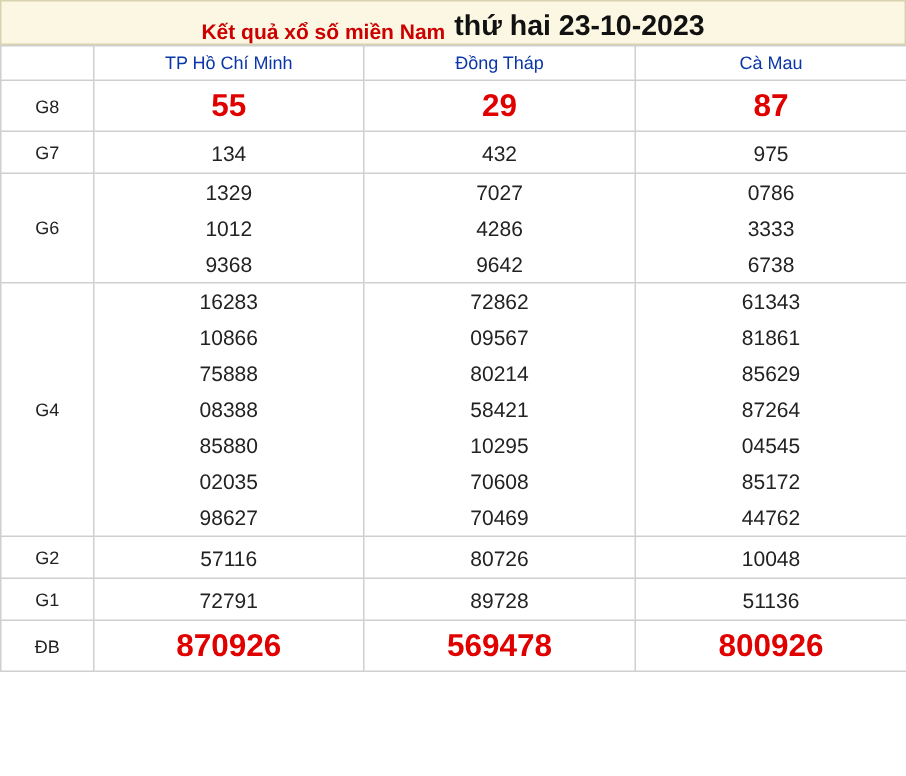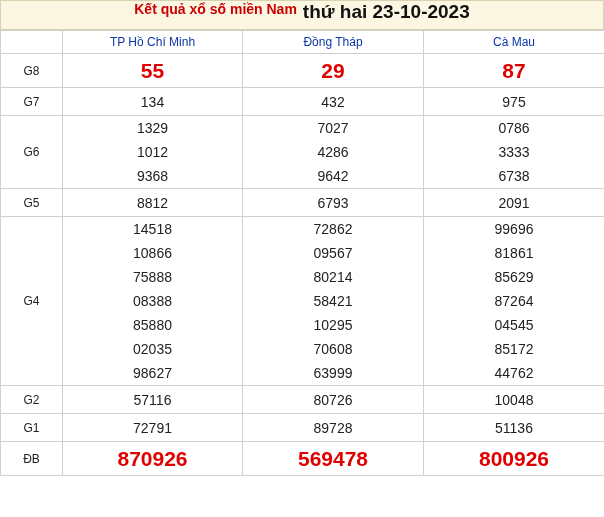--- a/index.html
+++ b/index.html
@@ -19,21 +19,21 @@
     height: 517px;
     position: relative;
     box-sizing: border-box;
   }
   .header {
     height: 30px;
     background: #fbf7e3;
     border: 1px solid #d9d2b0;
     box-sizing: border-box;
     display: flex;
-    align-items: flex-start;
+    align-items: flex-end;
     justify-content: center;
     gap: 6px;
   }
   .header .title {
     color: #cc0000;
     font-weight: bold;
     font-size: 14px;
   }
   .header .date {
     color: #111111;
@@ -157,54 +157,42 @@
             <span class="n">7027</span>
             <span class="n">4286</span>
             <span class="n">9642</span>
           </td>
           <td class="numcell">
             <span class="n">0786</span>
             <span class="n">3333</span>
             <span class="n">6738</span>
           </td>
         </tr>
-        <tr class="g5">
-          <td class="label">G5</td>
-          <td class="numcell">
-            <span class="n">8812</span>
-          </td>
-          <td class="numcell">
-            <span class="n">6793</span>
-          </td>
-          <td class="numcell">
-            <span class="n">2091</span>
-          </td>
-        </tr>
         <tr class="g4">
           <td class="label">G4</td>
           <td class="numcell">
-            <span class="n">14518</span>
+            <span class="n">16283</span>
             <span class="n">10866</span>
             <span class="n">75888</span>
             <span class="n">08388</span>
             <span class="n">85880</span>
             <span class="n">02035</span>
             <span class="n">98627</span>
           </td>
           <td class="numcell">
             <span class="n">72862</span>
             <span class="n">09567</span>
             <span class="n">80214</span>
             <span class="n">58421</span>
             <span class="n">10295</span>
             <span class="n">70608</span>
-            <span class="n">63999</span>
-          </td>
-          <td class="numcell">
-            <span class="n">99696</span>
+            <span class="n">70469</span>
+          </td>
+          <td class="numcell">
+            <span class="n">61343</span>
             <span class="n">81861</span>
             <span class="n">85629</span>
             <span class="n">87264</span>
             <span class="n">04545</span>
             <span class="n">85172</span>
             <span class="n">44762</span>
           </td>
         </tr>
         <tr class="g2">
           <td class="label">G2</td>

